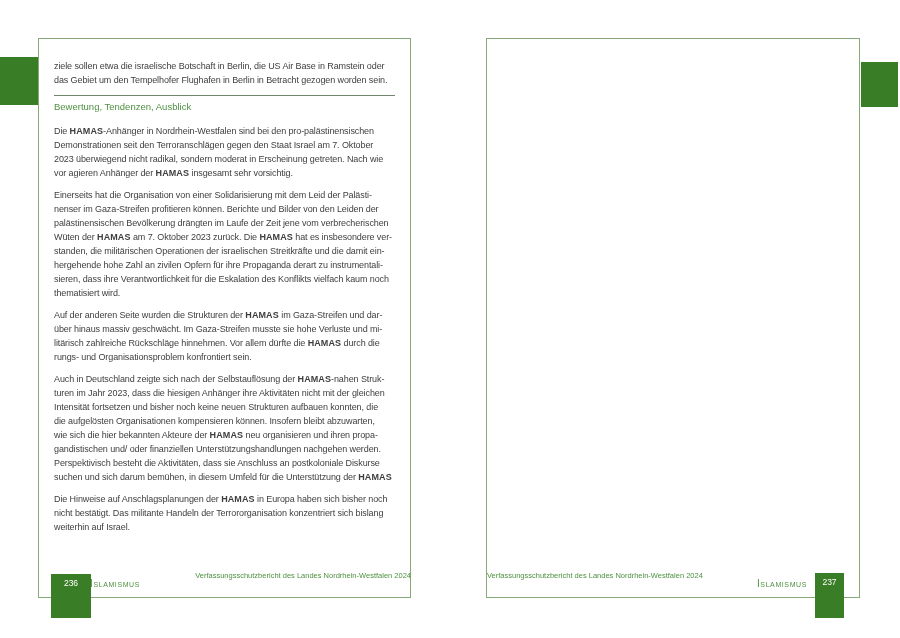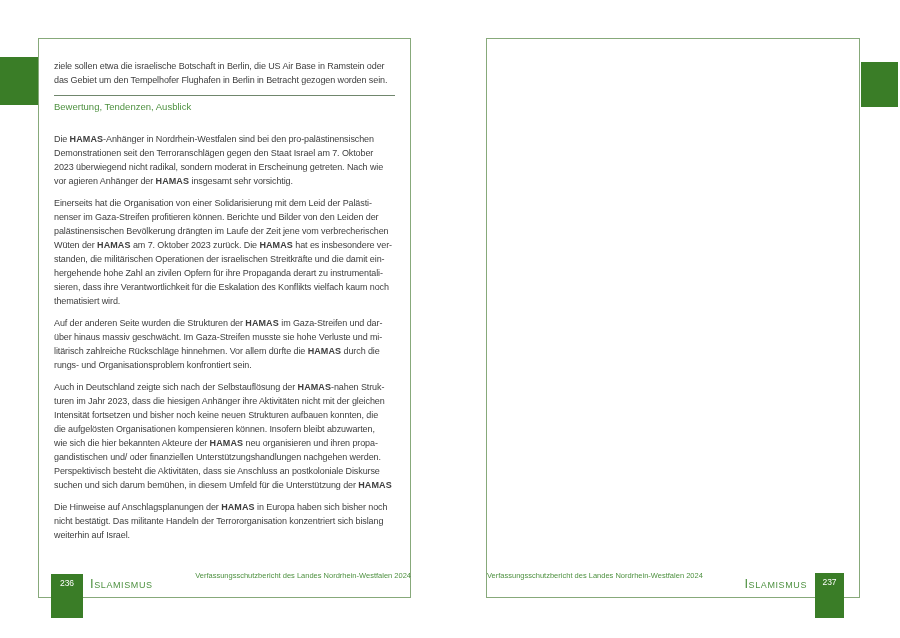--- a/index.html
+++ b/index.html
@@ -38,21 +38,21 @@
   }
   .tline{
     white-space:nowrap;
     font-size:9px;
     line-height:14px;
     letter-spacing:-0.1px;
     color:var(--ink);
   }
   .tline b{font-weight:bold;letter-spacing:0.1px;}
   .para{margin:0 8px 8px 0;}
-  .subhead-block{margin:0 0 18px 0;}
+  .subhead-block{margin:0 0 10px 0;}
   .subhead-rule{
     border:none;border-top:1px solid var(--rule);
     height:0;margin:0 0 3px 0;
   }
   .subhead{
     color:var(--green-mid);
     font-size:9.5px;
     line-height:15px;
     font-weight:normal;
   }
@@ -64,29 +64,29 @@
   .tab-top-right{left:861px;top:62px;width:37px;height:45px;}
   .pagenum-tab{
     position:absolute;
     background:var(--green);
     z-index:3;
     text-align:center;
     color:#ffffff;
     font-size:8.5px;
     padding-top:4px;
   }
-  .pagenum-left{left:51px;top:574px;width:32px;height:44px;}
+  .pagenum-left{left:51px;top:574px;width:40px;height:44px;}
   .pagenum-right{left:815px;top:573px;width:29px;height:45px;}
   .section-label{
     position:absolute;
     top:578px;
     font-variant:small-caps;
     letter-spacing:0.6px;
     color:var(--green-mid);
-    font-size:13px;
+    font-size:10px;
     line-height:12px;
   }
   .section-label-left{left:90px;}
   .section-label-right{right:93px;text-align:right;}
   .report-footer{
     position:absolute;
     top:571px;
     width:373px;
     font-size:7.5px;
     line-height:10px;

